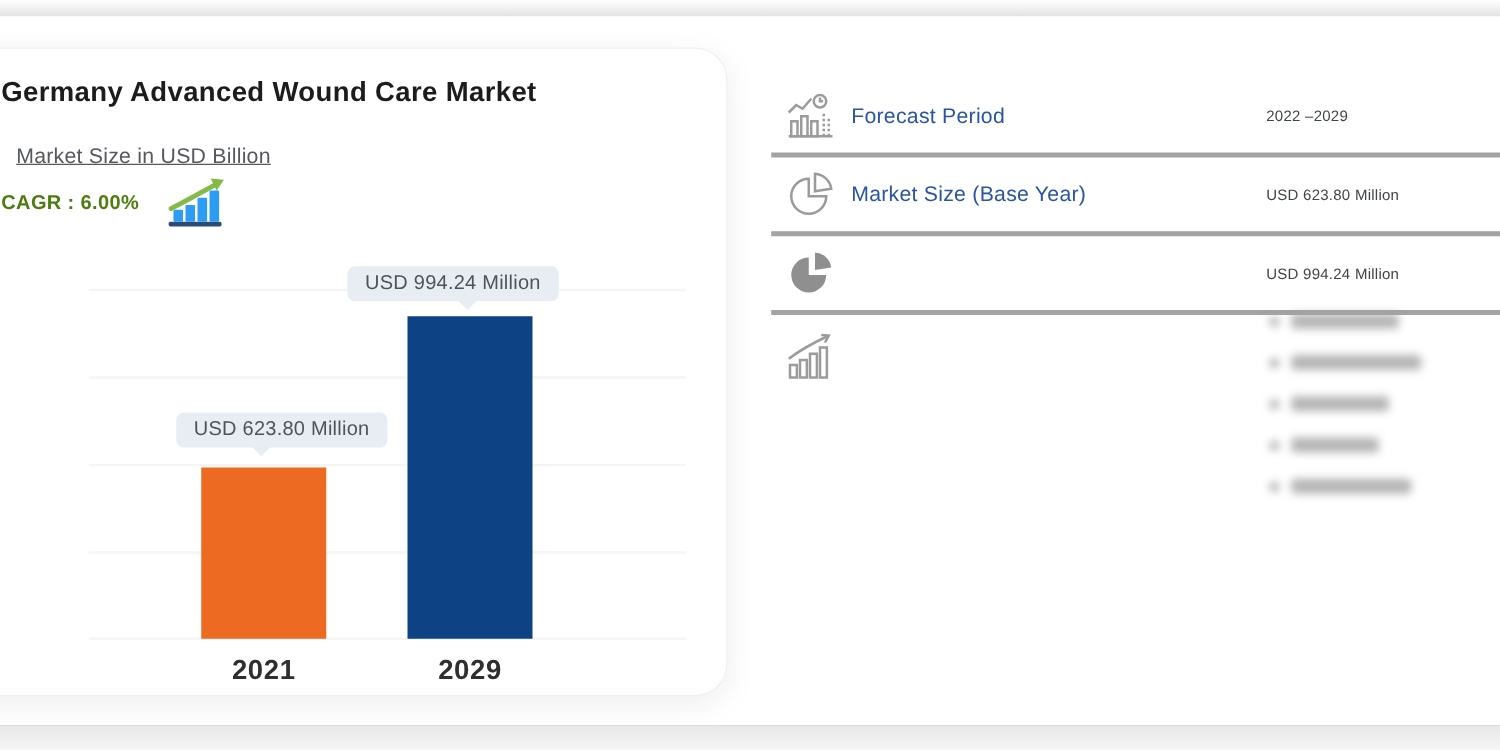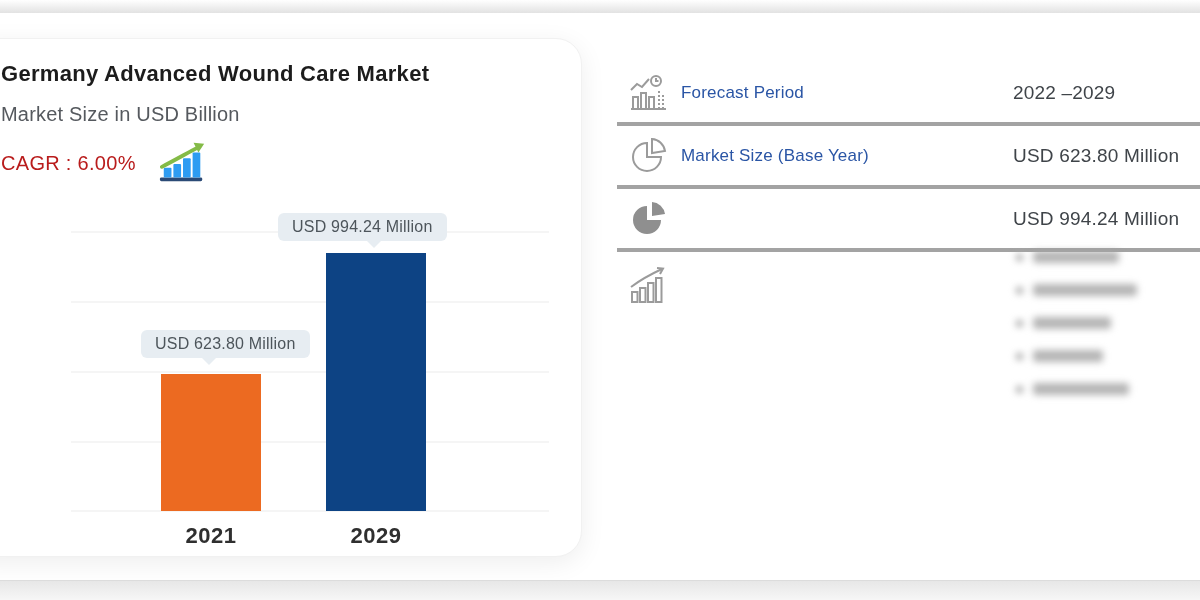--- a/index.html
+++ b/index.html
@@ -12,24 +12,24 @@
       background:linear-gradient(#ffffff, #e2e2e2);}
   .bottom-band{position:absolute;left:0;top:580px;width:100%;height:20px;
       background:linear-gradient(#e7e7e7,#f7f7f7);border-top:1px solid #dcdcdc;}
 
   
   .card{position:absolute;left:-40px;top:38px;width:620px;height:517px;
       background:#fff;border:1px solid #f1f1f1;border-radius:26px;
       box-shadow:0 6px 26px rgba(0,0,0,.07);}
   .card h1{position:absolute;left:40px;top:22px;margin:0;font-size:22px;
       font-weight:700;color:#1c1c1c;letter-spacing:.3px;white-space:nowrap;}
-  .card .subtitle{position:absolute;left:40px;top:64px;margin:0;font-size:20px;
-      color:#55595e;letter-spacing:.2px;}
+  .card .subtitle{position:absolute;left:40px;top:64px;margin:12px;font-size:17px;
+      color:#55595e;letter-spacing:.2px;text-decoration:underline;}
   .cagr-row{position:absolute;left:40px;top:100px;height:48px;display:flex;align-items:center;}
-  .cagr{font-size:20px;font-weight:400;color:#b91c1c;letter-spacing:.3px;}
+  .cagr{font-size:16px;font-weight:700;color:#4d7c0f;letter-spacing:.3px;}
   .cagr-icon{margin-left:22px;width:50px;height:44px;}
 
   
   .chart{position:absolute;left:0;top:0;width:620px;height:517px;}
   .gridline{position:absolute;left:110px;width:478px;height:2px;background:#f5f5f5;}
   .bar{position:absolute;width:100px;}
   .bar-2021{left:200px;top:335px;height:137px;background:#ec6a21;}
   .bar-2029{left:365px;top:214px;height:258px;background:#0d4384;}
   .axis-label{position:absolute;width:100px;text-align:center;top:484px;
       font-size:22px;font-weight:700;color:#2f2f2f;letter-spacing:.5px;}
@@ -44,21 +44,21 @@
   .tt-2 .ptr{left:88px;}
 
   
   .info-table{position:absolute;left:617px;top:63px;width:583px;}
   .row{position:relative;height:59px;border-bottom:4px solid #a3a3a3;
       display:flex;align-items:center;}
   .row.last{height:420px;border-bottom:none;align-items:flex-start;padding-top:14px;}
   .row .icon{width:40px;height:40px;margin-left:12px;flex:0 0 40px;display:flex;
       align-items:center;justify-content:center;}
   .row .label{margin-left:12px;font-size:17px;font-weight:500;color:#2a55a5;letter-spacing:.2px;}
-  .row .value{position:absolute;left:396px;font-size:19px;color:#3f4449;
+  .row .value{position:absolute;left:396px;font-size:12px;color:#3f4449;
       letter-spacing:.2px;white-space:nowrap;}
 
   
   .players{position:absolute;left:399px;top:-4px;width:200px;}
   .blur-item{display:flex;align-items:center;height:18px;margin-bottom:15px;
       filter:blur(3.5px);}
   .blur-item .dot{width:7px;height:7px;border-radius:2px;background:#a9a9a9;flex:0 0 7px;}
   .blur-item .blob{height:12px;margin-left:10px;border-radius:3px;background:#a3a3a3;opacity:.8;}
 </style>
 </head>

